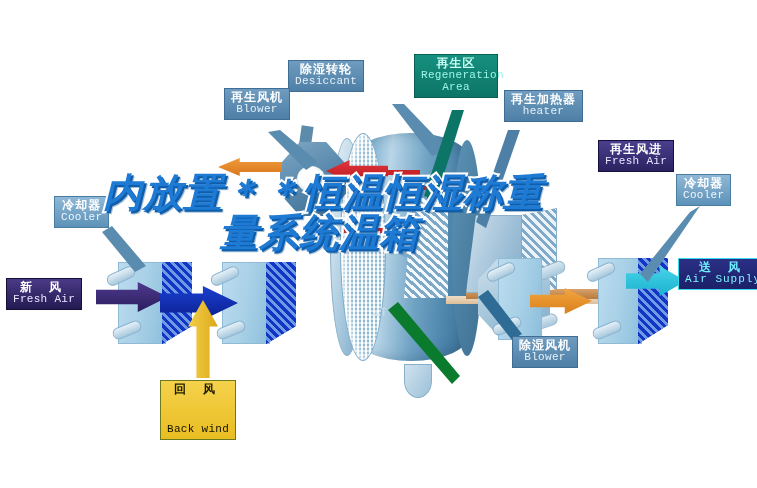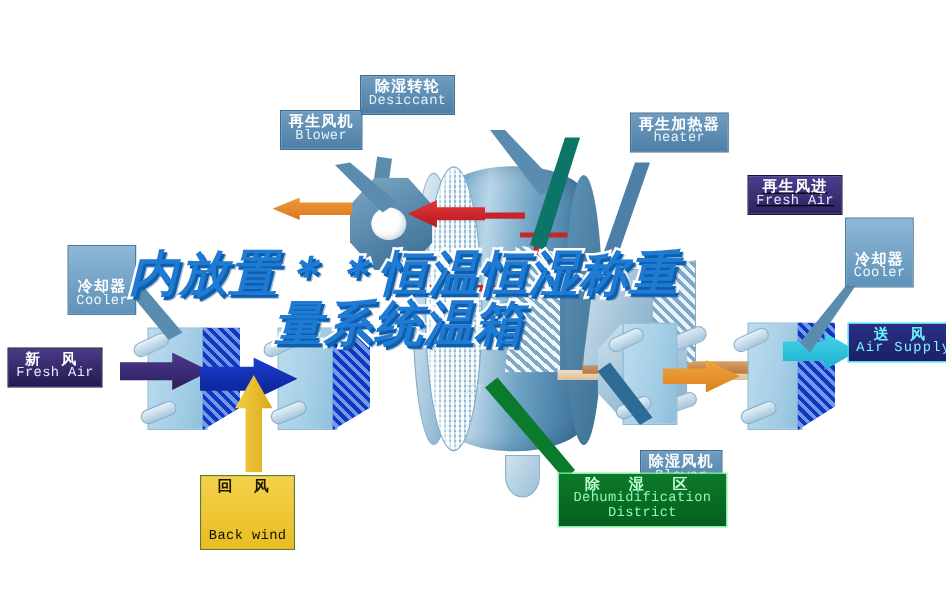--- a/index.html
+++ b/index.html
@@ -259,21 +259,21 @@
     color: #ffffff; border: 1px solid #3f6d93;
   }
   .s-steel .cn { color: #ffffff; }
   .s-steel .en { color: #e6f0f7; }
 
   
   .s-cool {
     background: linear-gradient(#8fb8d6,#5d92b8);
     color: #fff; border: 1px solid #4a7da2;
   }
-  .s-cool .cn { color: #ffffff; margin-top: 24px; }
+  .s-cool .cn { color: #ffffff; }
   .s-cool .en { color: #f0f6fb; }
 
   
   .s-orange {
     background: linear-gradient(#d98c33,#b7661c);
     border: 1px solid #8d4d12;
   }
   .s-orange .cn { color: #ffffff; }
   .s-orange .en { color: #ffe9c9; }
 
@@ -324,21 +324,21 @@
   }
   .s-cyan .cn { color: #6ef0ff; }
   .s-cyan .en { color: #7ef4ff; }
 
   
   #leaders { position: absolute; left: 0; top: 0; width: 757px; height: 488px; z-index: 6; }
 
   
   #overlay {
     position: absolute;
-    left: 0; top: 200px; width: 638px;
+    left: 0; top: 173px; width: 638px;
     text-align: center;
     z-index: 20;
     pointer-events: none;
   }
   #overlay .line {
     display: block;
     font-family: "Liberation Sans", sans-serif;
     font-weight: bold;
     font-style: italic;
     font-size: 39px;
@@ -459,45 +459,45 @@
   <div class="lbl s-purple wide" style="left:6px; top:278px;">
     <span class="cn">新  风</span>
     <span class="en">Fresh Air</span>
   </div>
 
   <div class="lbl s-yellow wide" style="left:160px; top:380px;">
     <span class="cn">回  风</span>
     <span class="en">Back wind</span>
   </div>
 
+  <div class="lbl s-teal" style="left:414px; top:54px; width:84px;">
+    <span class="cn">再生区</span>
+    <span class="en" style="white-space:normal;">Regeneration Area</span>
+  </div>
 
   <div class="lbl s-steel" style="left:504px; top:90px;">
     <span class="cn">再生加热器</span>
     <span class="en">heater</span>
   </div>
 
-  <div class="lbl s-navy" style="left:598px; top:140px;text-decoration:underline;">
+  <div class="lbl s-navy" style="left:598px; top:140px;">
     <span class="cn">再生风进</span>
     <span class="en">Fresh Air</span>
   </div>
 
   <div class="lbl s-cool" style="left:676px; top:174px;">
     <span class="cn">冷却器</span>
     <span class="en">Cooler</span>
   </div>
 
-  <div class="lbl s-steel" style="left:512px; top:336px;margin-top:24px;">
+  <div class="lbl s-steel" style="left:512px; top:336px;">
     <span class="cn">除湿风机</span>
     <span class="en">Blower</span>
   </div>
 
-  <div class="lbl s-green" style="left:446px; top:378px; width:136px;">
-    <span class="cn" style="letter-spacing:10px;">除  湿  区</span>
-    <span class="en" style="white-space:normal;">Dehumidification District</span>
-  </div>
 
   <div class="lbl s-cyan wide" style="left:678px; top:258px;">
     <span class="cn">送  风</span>
     <span class="en" style="letter-spacing:1px;">Air Supply</span>
   </div>
 
   <div id="overlay">
     <span class="line l1">内放置＊＊恒温恒湿称重</span>
     <span class="line l3">量系统温箱</span>
   </div>

